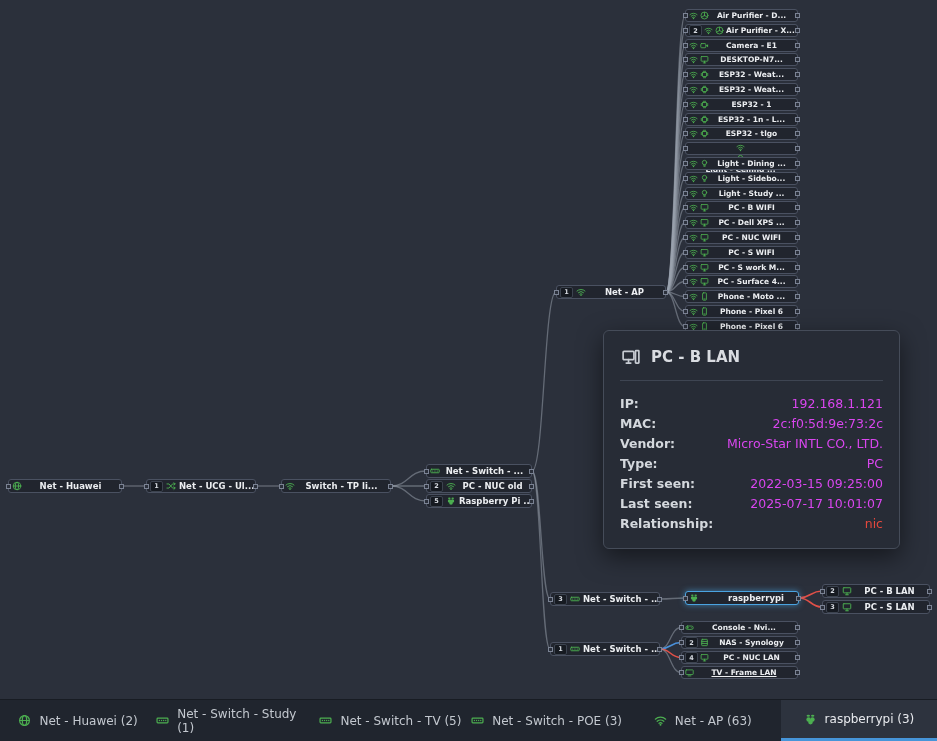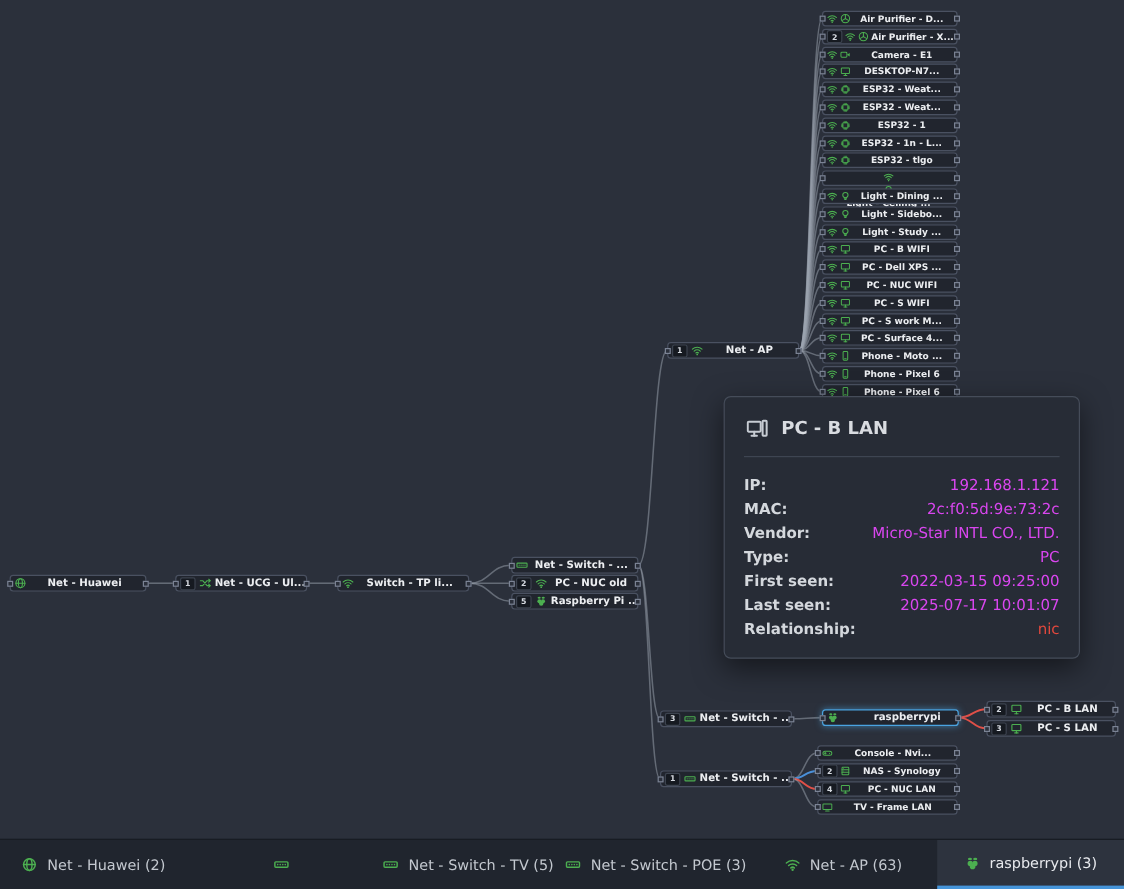--- a/index.html
+++ b/index.html
@@ -276,21 +276,21 @@
         <span class="nbadge">4</span>
         <span class="icon" style="color: rgb(76, 175, 80);">
           <svg width="9" height="9" viewBox="0 0 16 16" fill="none" stroke="currentColor" stroke-width="1.5" stroke-linecap="round" stroke-linejoin="round">
             <rect x="2" y="2.8" width="12" height="8.2" rx="1"></rect>
             <line x1="5.8" y1="14" x2="10.2" y2="14"></line>
             <line x1="8" y1="11" x2="8" y2="14"></line>
           </svg>
         </span>
         <span class="nlabel">PC - NUC LAN</span>
       </div>
-      <div class="node small" style="left: 681px; top: 666px; width: 117px;">
+      <div class="node small" style="left: 681px; top: 666px; width: 117px; text-decoration: underline;">
         <span class="icon" style="color: rgb(76, 175, 80);">
           <svg width="9" height="9" viewBox="0 0 16 16" fill="none" stroke="currentColor" stroke-width="1.5" stroke-linecap="round" stroke-linejoin="round">
             <rect x="1.4" y="3.4" width="13.2" height="8.2" rx="1"></rect>
             <line x1="5.4" y1="14" x2="10.6" y2="14"></line>
           </svg>
         </span>
         <span class="nlabel">TV - Frame LAN</span>
       </div>
       <div class="node small" style="left: 685px; top: 9px; width: 113px;">
         <span class="icon" style="color: rgb(76, 175, 80);">
@@ -747,20 +747,21 @@
     <div class="tab">
       <span class="icon" style="color: rgb(76, 175, 80);">
         <svg width="13" height="13" viewBox="0 0 16 16" fill="none" stroke="currentColor" stroke-width="1.5" stroke-linecap="round" stroke-linejoin="round">
           <rect x="1.3" y="5.2" width="13.4" height="5.6" rx="1"></rect>
           <circle cx="4.2" cy="8" r="0.8" fill="currentColor" stroke="none"></circle>
           <circle cx="6.8" cy="8" r="0.8" fill="currentColor" stroke="none"></circle>
           <circle cx="9.4" cy="8" r="0.8" fill="currentColor" stroke="none"></circle>
           <circle cx="12" cy="8" r="0.8" fill="currentColor" stroke="none"></circle>
         </svg>
       </span>
+      <span>Net - Switch - Study (1)</span>
     </div>
     <div class="tab">
       <span class="icon" style="color: rgb(76, 175, 80);">
         <svg width="13" height="13" viewBox="0 0 16 16" fill="none" stroke="currentColor" stroke-width="1.5" stroke-linecap="round" stroke-linejoin="round">
           <rect x="1.3" y="5.2" width="13.4" height="5.6" rx="1"></rect>
           <circle cx="4.2" cy="8" r="0.8" fill="currentColor" stroke="none"></circle>
           <circle cx="6.8" cy="8" r="0.8" fill="currentColor" stroke="none"></circle>
           <circle cx="9.4" cy="8" r="0.8" fill="currentColor" stroke="none"></circle>
           <circle cx="12" cy="8" r="0.8" fill="currentColor" stroke="none"></circle>
         </svg>

